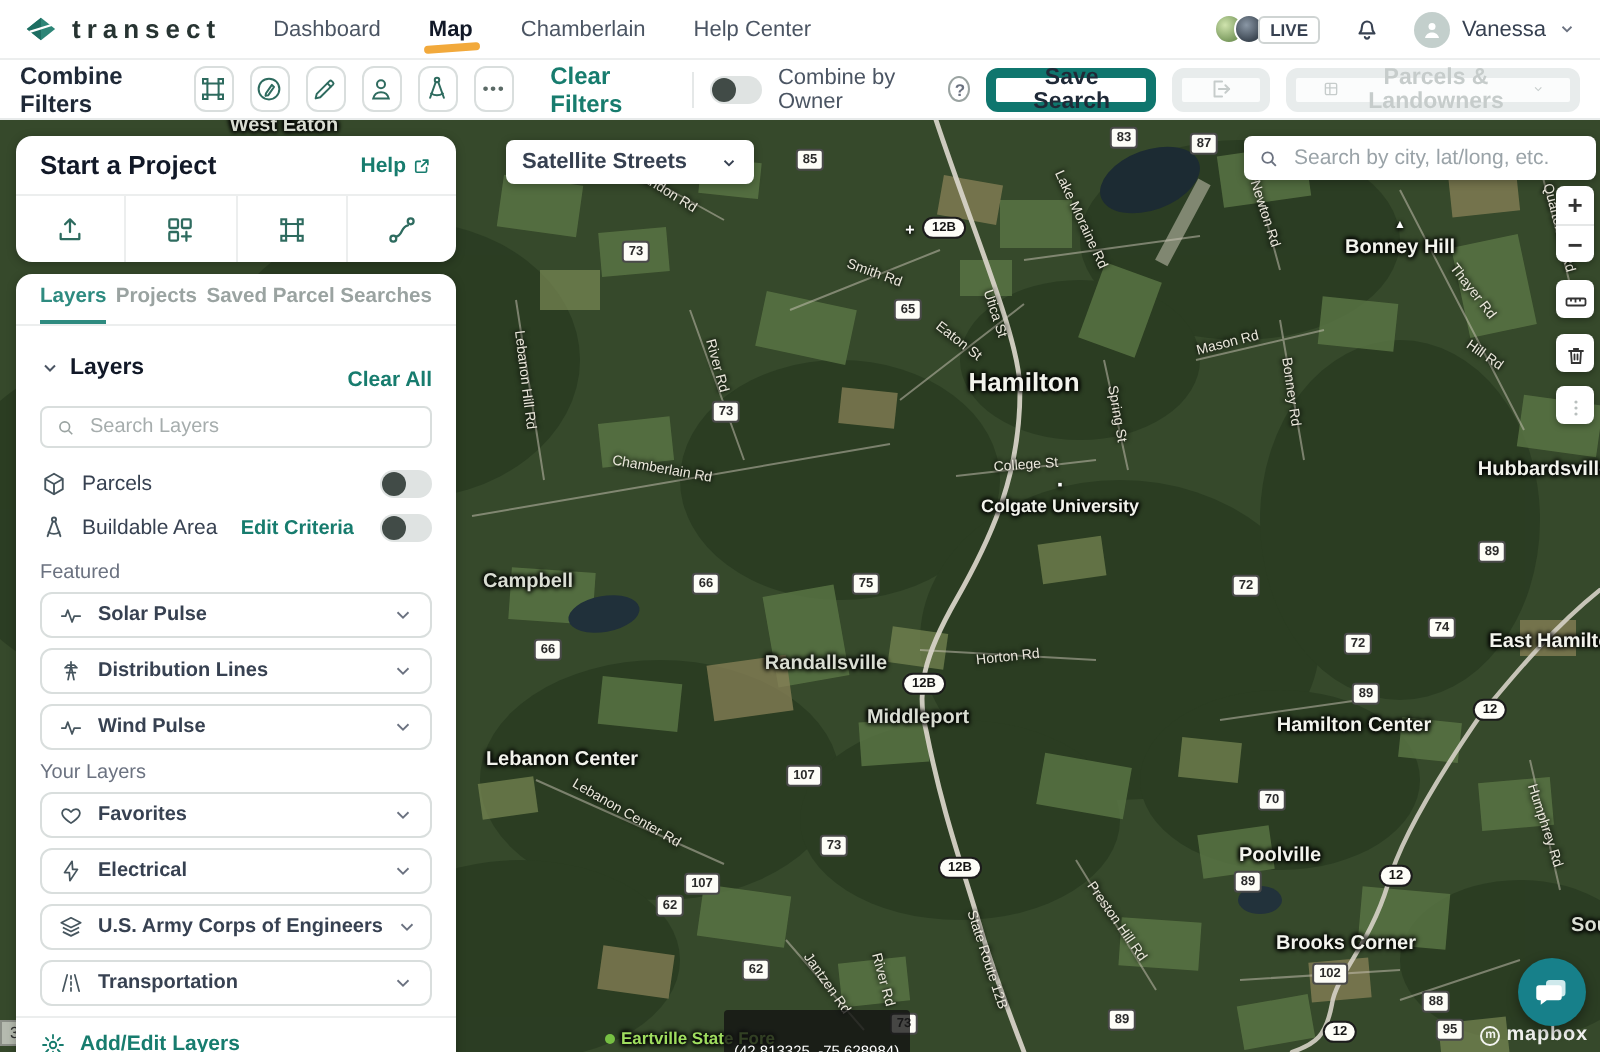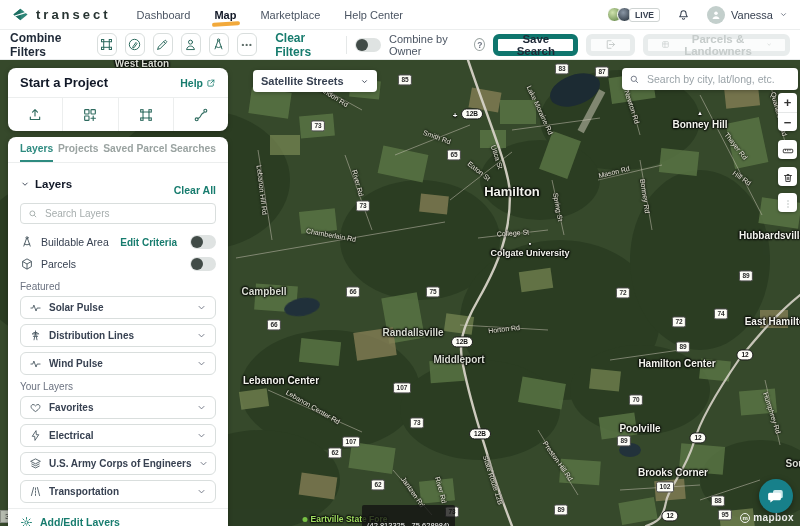--- a/index.html
+++ b/index.html
@@ -160,21 +160,21 @@
       <svg viewBox="0 0 24 24">
         <path d="M2 12 L12 4 L22 12 L12 20 Z" fill="#2d8577"></path>
         <path d="M2 12 L12 4 L12 20 Z" fill="#1e6e62"></path>
         <path d="M4 14 L20 9" stroke="#fff" stroke-width="1.6"></path>
       </svg>
       <span class="brand">transect</span>
     </div>
     <nav class="navlinks">
       <a>Dashboard</a>
       <a class="active"><span>Map</span><i class="scribble"></i></a>
-      <a>Marketplace</a>
+      <a>Chamberlain</a>
       <a>Help Center</a>
     </nav>
     <div class="nav-right">
       <div class="livechip">
         <div class="avset">
           <div class="av a1"></div>
           <div class="av a2"></div>
         </div>
         <span class="livebadge">LIVE</span>
       </div>
@@ -539,44 +539,44 @@
         </div>
         <div class="searchbox">
           <svg viewBox="0 0 24 24" fill="none" stroke="currentColor" stroke-width="2">
               <circle cx="10.5" cy="10.5" r="5.8"></circle>
               <path d="M15 15l4.5 4.5"></path>
             </svg>
           <input type="text" placeholder="Search Layers" style="">
         </div>
         <div class="trow">
           <span class="ticon">
+            <svg viewBox="0 0 24 24" fill="none" stroke="currentColor" stroke-width="1.6" stroke-linejoin="round">
+              <path d="M12 3.2l7.5 4.3v8.9L12 20.8l-7.5-4.4V7.5z"></path>
+                <path d="M12 12l7.5-4.3M12 12L4.5 7.7M12 12v8.8"></path>
+            </svg>
+          </span>
+          <span class="tlabel">Parcels</span>
+          <span class="toggle">
+              <span class="knob"></span>
+            </span>
+        </div>
+        <div class="trow">
+          <span class="ticon">
             <svg viewBox="0 0 24 24" fill="none" stroke="currentColor" stroke-width="1.6" stroke-linecap="round">
               <circle cx="12" cy="4.8" r="1.8"></circle>
                 <path d="M11 6.4L6.5 19M13 6.4L17.5 19"></path>
                 <path d="M7.3 15.6a9 9 0 0 0 9.4 0"></path>
             </svg>
           </span>
           <span class="tlabel">Buildable Area</span>
           <span class="edit">Edit Criteria</span>
           <span class="toggle after-edit">
               <span class="knob"></span>
             </span>
         </div>
-        <div class="trow">
-          <span class="ticon">
-            <svg viewBox="0 0 24 24" fill="none" stroke="currentColor" stroke-width="1.6" stroke-linejoin="round">
-              <path d="M12 3.2l7.5 4.3v8.9L12 20.8l-7.5-4.4V7.5z"></path>
-                <path d="M12 12l7.5-4.3M12 12L4.5 7.7M12 12v8.8"></path>
-            </svg>
-          </span>
-          <span class="tlabel">Parcels</span>
-          <span class="toggle">
-              <span class="knob"></span>
-            </span>
-        </div>
         <div class="grouplabel">Featured</div>
 
         <button class="layer-row">
           <span class="lr-icon">
             <svg viewBox="0 0 24 24" fill="none" stroke="currentColor" stroke-width="1.6" stroke-linecap="round" stroke-linejoin="round">
               <path d="M3.5 13h3.5l2-5.5 4 11 2-5.5h5.5"></path>
             </svg>
           </span>
           <span class="lr-label">Solar Pulse</span>
           <span class="chev">

